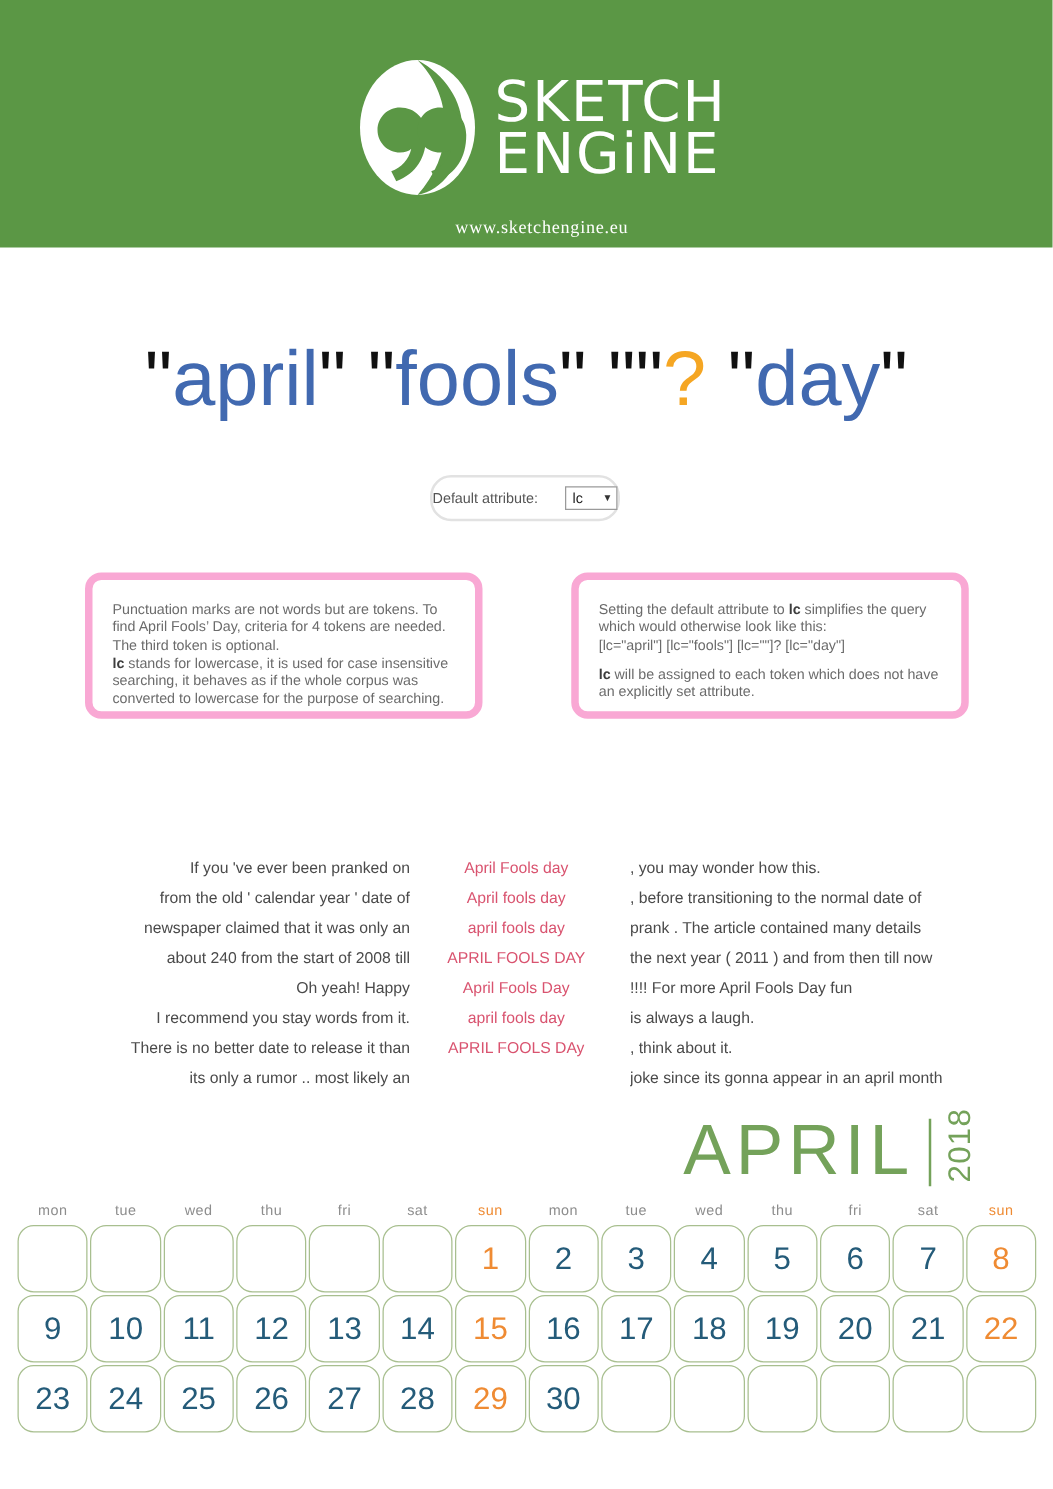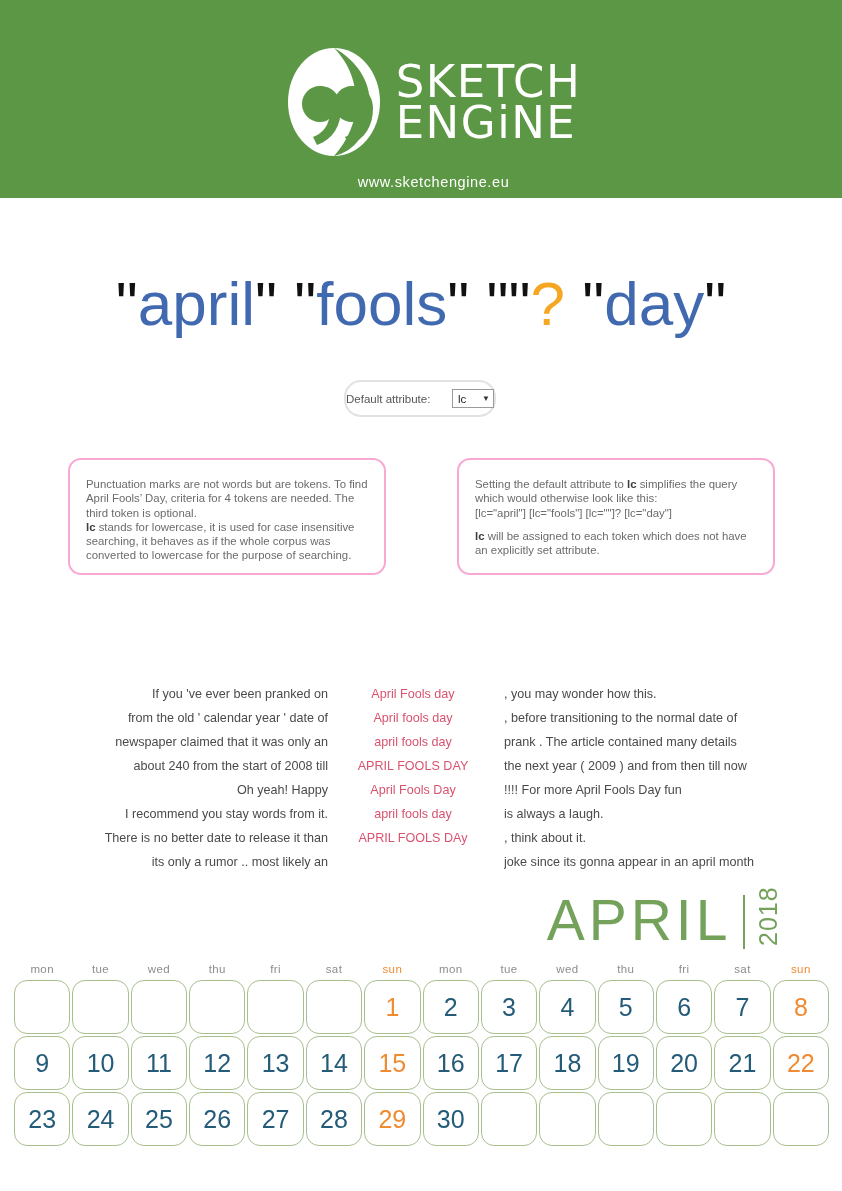--- a/index.html
+++ b/index.html
@@ -51,21 +51,21 @@
   .logo-text span {
     color: #ffffff;
     font-family: "DejaVu Sans", sans-serif;
     font-size: 45px;
     font-weight: 400;
     letter-spacing: 1.5px;
   }
   .logo-url {
     margin-top: 16px;
     color: #ffffff;
-    font-family: Liberation Sans, sans-serif;
+    font-family: Liberation Serif, serif;
     font-size: 14.5px;
     letter-spacing: 0.6px;
   }
 
   
   .query-title {
     position: absolute;
     left: 0;
     right: 0;
     top: 268px;
@@ -115,21 +115,21 @@
   .attr-caret {
     font-size: 8px;
     color: #333333;
     margin-left: 7px;
     line-height: 1;
   }
 
   
   .info-box {
     position: absolute;
-    border: 2px solid #f9a8d4;
+    border: 6px solid #f9a8d4;
     border-radius: 13px;
     background: #ffffff;
     box-sizing: border-box;
     padding: 17px 16px 14px 16px;
   }
   .info-left  { left: 68px;  top: 458px; width: 318px; height: 117px; }
   .info-right { left: 457px; top: 458px; width: 318px; height: 117px; }
   .info-box p {
     margin: 0;
     font-size: 11.4px;
@@ -309,21 +309,21 @@
     <div>april fools day</div>
     <div>APRIL FOOLS DAY</div>
     <div>April Fools Day</div>
     <div>april fools day</div>
     <div>APRIL FOOLS DAy</div>
   </div>
   <div class="conc-right">
     <div>, you may wonder how this.</div>
     <div>, before transitioning to the normal date of</div>
     <div>prank . The article contained many details</div>
-    <div>the next year ( 2009 ) and from then till now</div>
+    <div>the next year ( 2011 ) and from then till now</div>
     <div>!!!! For more April Fools Day fun</div>
     <div>is always a laugh.</div>
     <div>, think about it.</div>
     <div> joke since its gonna appear in an april month</div>
   </div>
 </div>
 
 <div class="cal-heading">
   <div class="cal-month">APRIL</div>
   <div class="cal-divider"></div>

